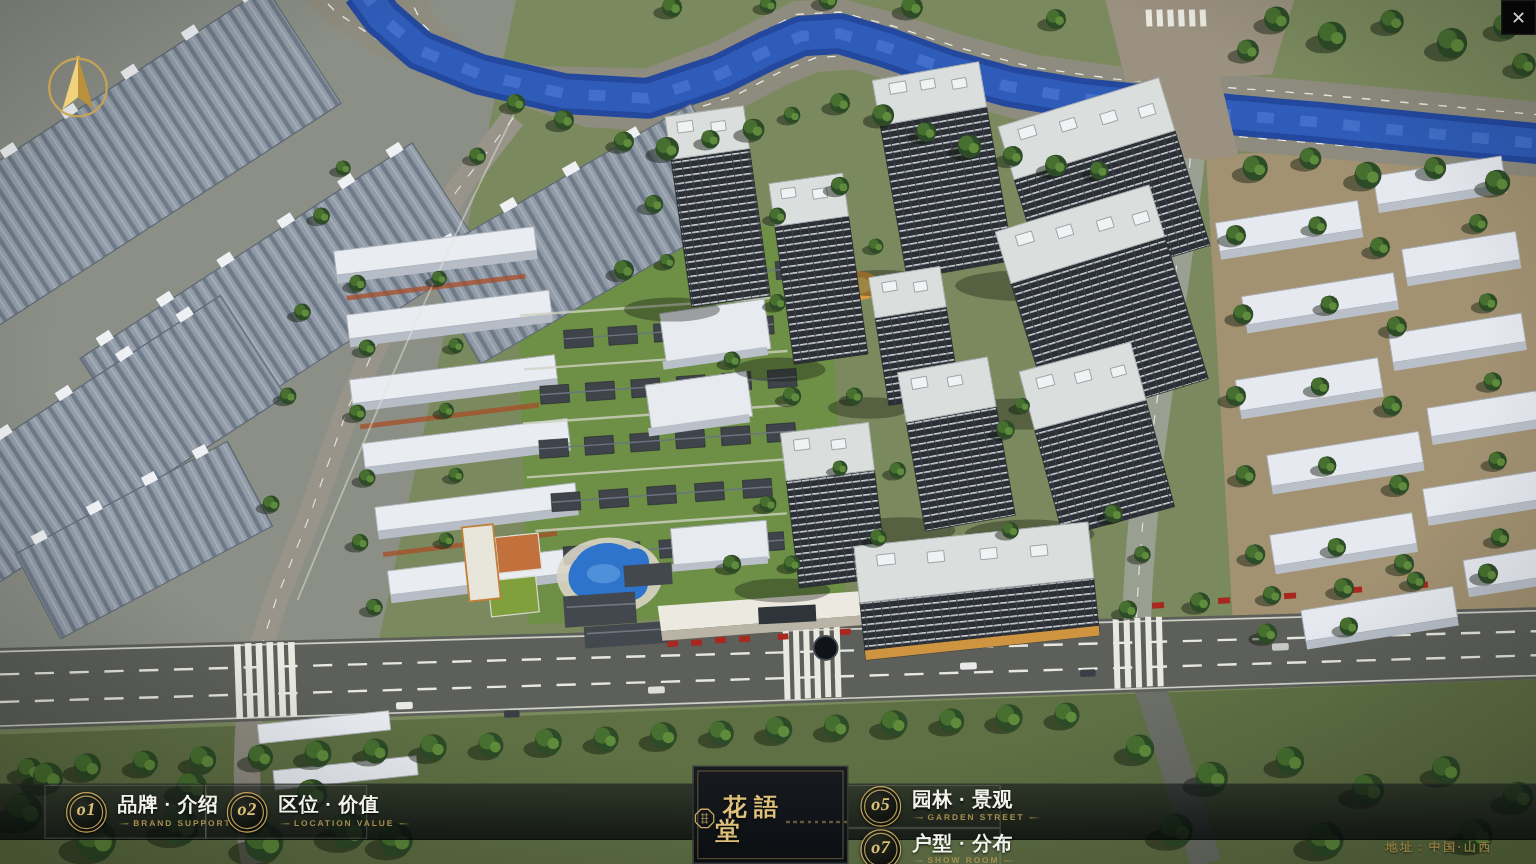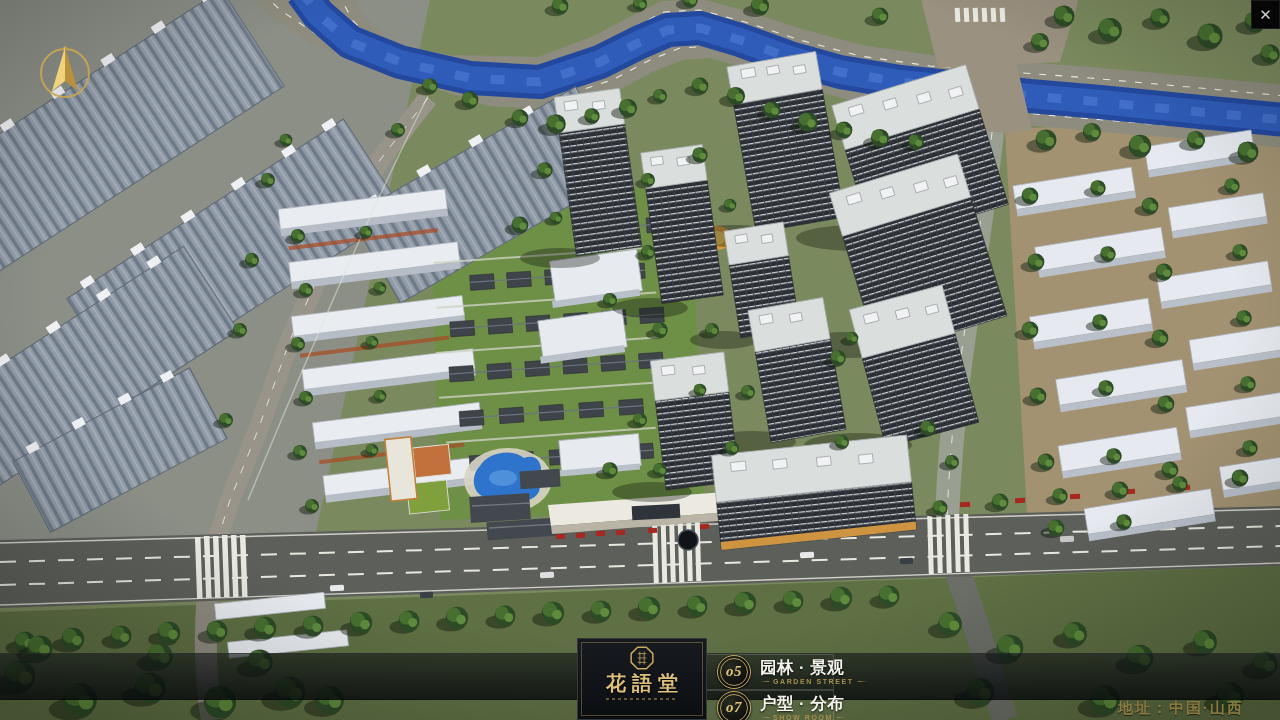--- a/index.html
+++ b/index.html
@@ -39,31 +39,31 @@
     text-shadow:0 1px 2px rgba(0,0,0,.85);white-space:nowrap;}
   .en{margin-top:3px;font-size:7px;letter-spacing:1.6px;color:#a78e4e;line-height:1;
     display:flex;align-items:center;gap:4px;white-space:nowrap;font-weight:700;}
   .en::before,.en::after{content:"";height:1px;width:9px;
     background:linear-gradient(90deg,rgba(167,142,78,0),rgba(167,142,78,.9));}
   .en::after{background:linear-gradient(90deg,rgba(167,142,78,.9),rgba(167,142,78,0));}
 
   
   .logo-panel{position:absolute;left:577px;top:638px;width:130px;height:82px;z-index:6;
     background:linear-gradient(#171b20,#0b0e11);border:1px solid #33383e;box-sizing:border-box;
-    display:flex;flex-direction:column;align-items:center;padding-top:6px;cursor:pointer;}
+    display:flex;flex-direction:row;align-items:center;padding-top:6px;cursor:pointer;}
   .logo-panel::before{content:"";position:absolute;inset:3px;border:1px solid rgba(190,160,95,.40);
     pointer-events:none;}
   .logo-title{font-family:"Liberation Serif",serif;font-weight:700;font-size:20px;color:#ddc07a;
     letter-spacing:6px;text-indent:6px;line-height:1;margin-top:2px;
     text-shadow:0 1px 2px rgba(0,0,0,.9);}
   .logo-tagline{width:72px;height:2px;margin-top:5px;opacity:.75;
     background:repeating-linear-gradient(90deg,rgba(190,160,95,.65) 0 3px,transparent 3px 6px);}
 
   
-  .address{position:absolute;right:36px;top:699px;font-size:15px;font-weight:700;
+  .address{position:absolute;right:36px;top:699px;font-size:10px;font-weight:700;
     color:#8a7a40;letter-spacing:2px;text-shadow:0 1px 1px rgba(0,0,0,.6);text-align:right;}
 </style>
 </head>
 <body>
 
 <div id="stage">
 
 <svg id="scene" viewBox="0 0 1280 720" preserveAspectRatio="none">
   <defs>
 
@@ -645,20 +645,38 @@
     <polygon points="29,7 42,51 29,41" fill="#b9903c"></polygon>
   </svg>
 </div>
 
 <div class="close-btn">
   <span>✕</span>
 </div>
 
 <div class="navbar">
   <div class="nav-group left">
+    <div class="nav-item">
+      <div class="badge">
+            <span>o1</span>
+          </div>
+      <div class="labels">
+            <div class="zh">品牌 · 介绍</div>
+      <div class="en">BRAND SUPPORT</div>
+          </div>
+    </div>
+    <div class="nav-item">
+      <div class="badge">
+            <span>o2</span>
+          </div>
+      <div class="labels">
+            <div class="zh">区位 · 价值</div>
+      <div class="en">LOCATION VALUE</div>
+          </div>
+    </div>
   </div>
   <div class="nav-group right">
     <div class="nav-item">
       <div class="badge">
             <span>o5</span>
           </div>
       <div class="labels">
             <div class="zh">园林 · 景观</div>
       <div class="en">GARDEN STREET</div>
           </div>

